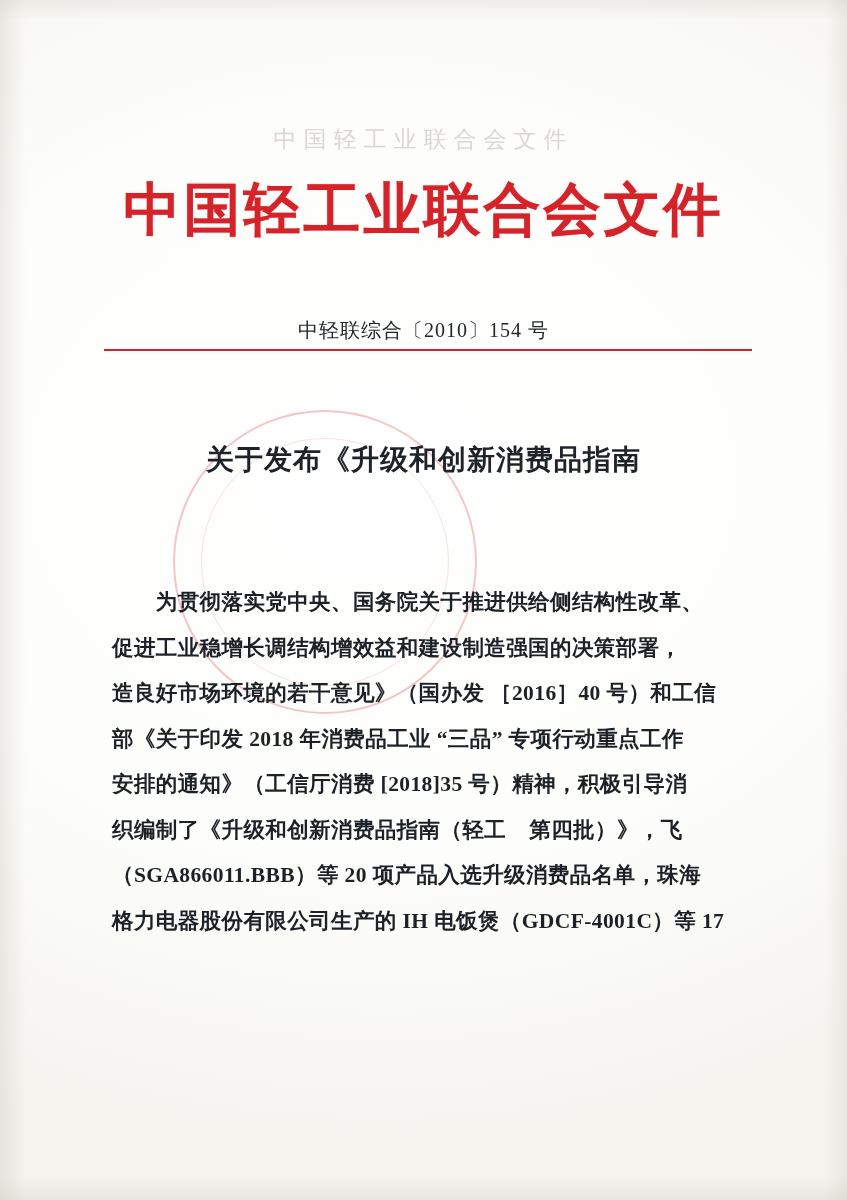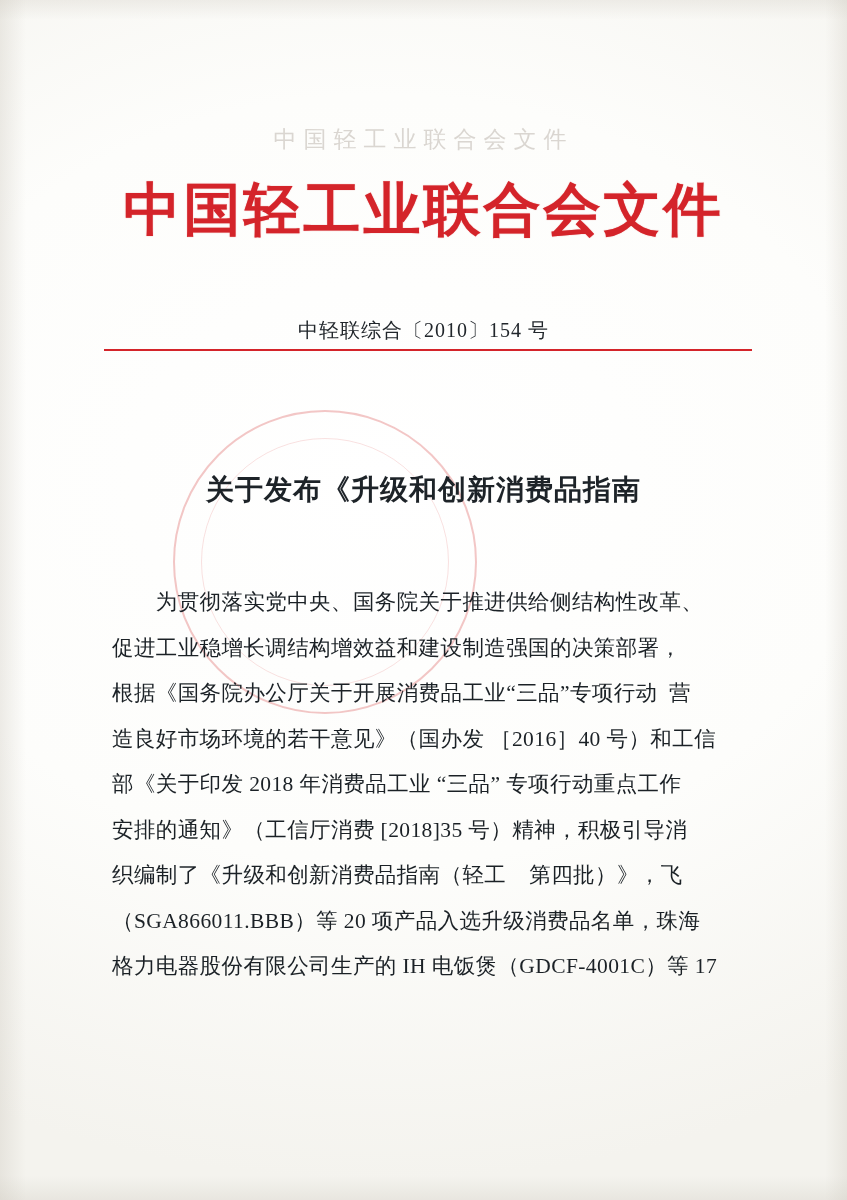--- a/index.html
+++ b/index.html
@@ -107,41 +107,42 @@
     left: 26px;
     top: 26px;
     right: 26px;
     bottom: 26px;
     border: 1px solid rgba(216,70,70,0.16);
     border-radius: 50%;
   }
 
   .title {
     position: absolute;
-    top: 464px;
+    top: 434px;
     left: 0;
     right: 0;
     text-align: center;
     font-size: 28px;
     font-weight: bold;
     color: #1d2328;
     line-height: 52px;
     letter-spacing: 1px;
   }
   .title div { white-space: pre; }
 
   .body-text {
     position: absolute;
     top: 580px;
     left: 112px;
     width: 632px;
     font-size: 21.5px;
     line-height: 45.5px;
     color: #1b2126;
     letter-spacing: 0.4px;
+    font-weight: bold;
   }
 
   .line { white-space: pre; display: block; }
 </style>
 </head>
 <body>
 
 <div class="page"></div>
 
 <div class="seal"></div>
@@ -156,21 +157,20 @@
 
   <div class="red-rule"></div>
 
   <div class="title">
     <div>关于发布《升级和创新消费品指南</div>
   </div>
 
   <div class="body-text">
     <span class="line">　　为贯彻落实党中央、国务院关于推进供给侧结构性改革、</span>
     <span class="line">促进工业稳增长调结构增效益和建设制造强国的决策部署，</span>
-    <span class="line">根据《国务院办公厅关于开展消费品工业“三品”专项行动  营</span>
     <span class="line">造良好市场环境的若干意见》（国办发 ［2016］40 号）和工信</span>
     <span class="line">部《关于印发 2018 年消费品工业 “三品” 专项行动重点工作</span>
     <span class="line">安排的通知》（工信厅消费 [2018]35 号）精神，积极引导消</span>
     <span class="line">织编制了《升级和创新消费品指南（轻工    第四批）》，飞</span>
     <span class="line">（SGA866011.BBB）等 20 项产品入选升级消费品名单，珠海</span>
     <span class="line">格力电器股份有限公司生产的 IH 电饭煲（GDCF-4001C）等 17</span>
   </div>
 
 </div>
 

